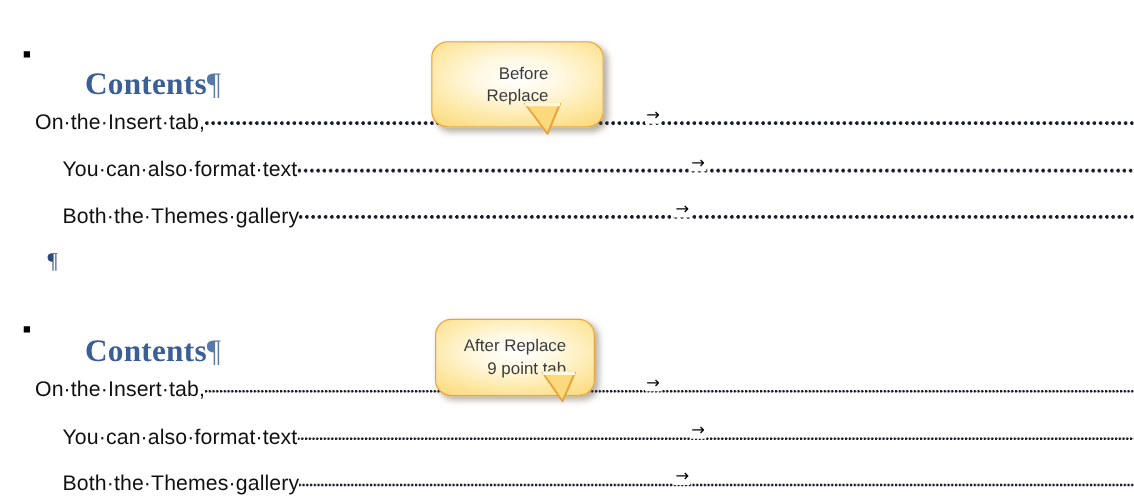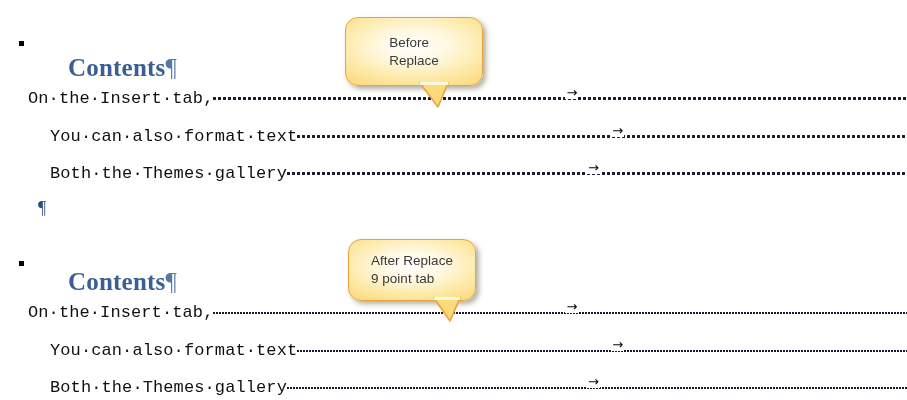--- a/index.html
+++ b/index.html
@@ -31,21 +31,21 @@
     height: 26px;
     display: flex;
     align-items: baseline;
     white-space: nowrap;
     font-family: "Liberation Serif", "DejaVu Serif", serif;
     font-size: 17px;
     color: #000000;
   }
 
   .entry-text {
-    font-family: Liberation Mono, monospace;
+    font-family: Liberation Sans, sans-serif;
     font-size: 17px;
     letter-spacing: 0.1px;
     color: #101010;
     flex: 0 0 auto;
   }
 
   
   .leader {
     flex: 1 1 auto;
     position: relative;
@@ -129,21 +129,22 @@
     position: absolute;
     border-radius: 13px;
     border: 1.6px solid #e8a33d;
     background:
       radial-gradient(ellipse 78% 72% at 50% 42%, #ffffff 0%, #fff8e0 34%, #fde9a8 68%, #fcd97a 100%);
     box-shadow: 3px 3px 5px rgba(90, 80, 55, 0.45);
     box-sizing: border-box;
     display: flex;
     align-items: center;
     justify-content: center;
-    text-align: left;
+    text-align: right;
+    margin-top: 16px;
   }
   .callout-text {
     font-family: "Liberation Sans", "DejaVu Sans", sans-serif;
     font-size: 13.5px;
     line-height: 1.32;
     color: #3a3a3a;
     white-space: pre-line;
     padding: 0 8px;
   }
   

